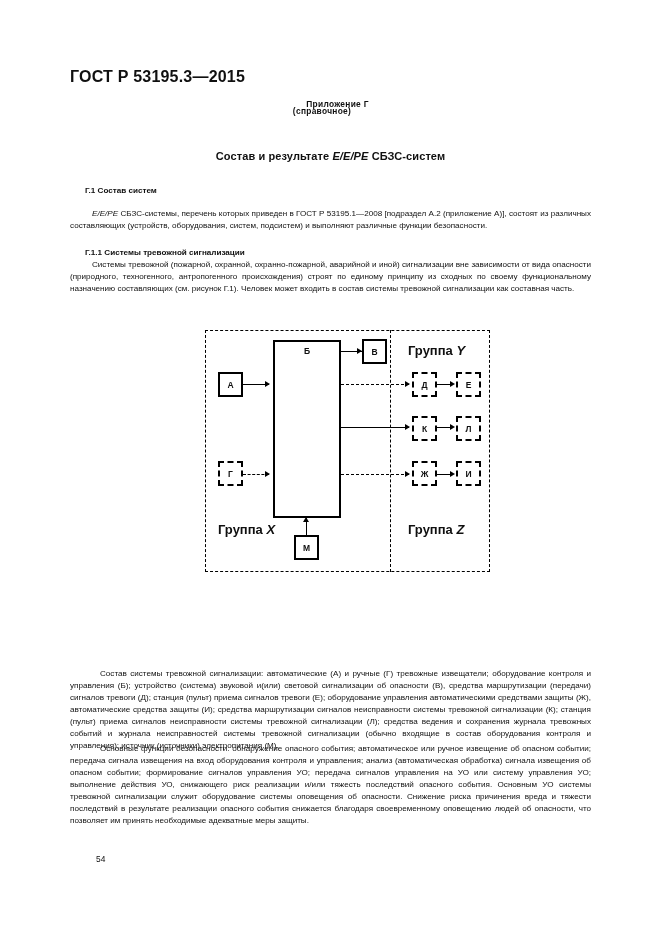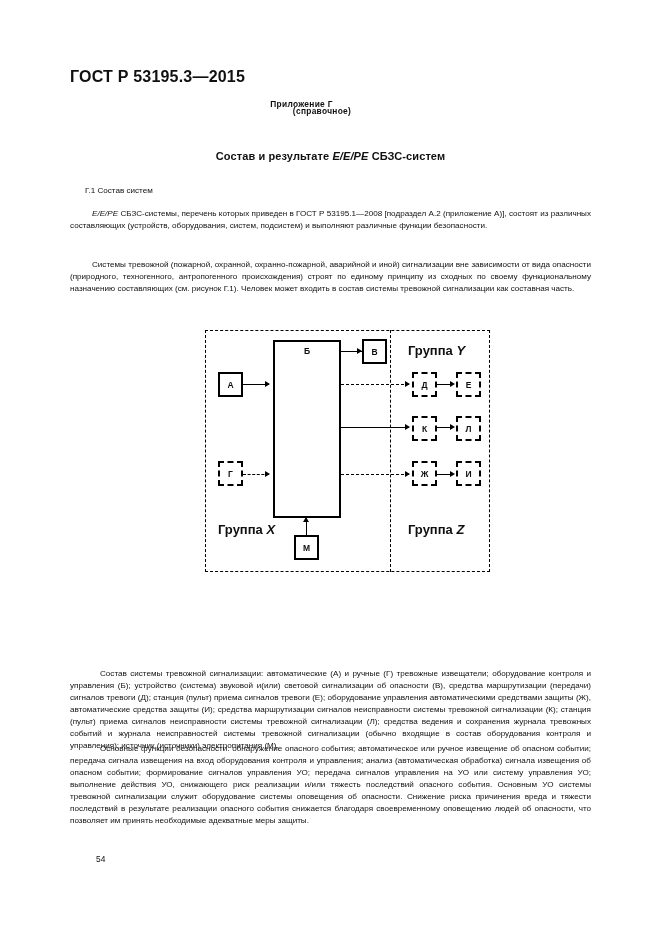--- a/index.html
+++ b/index.html
@@ -5,28 +5,28 @@
   html,body{margin:0;padding:0;background:#fff;}
   body{
     width:661px;height:936px;position:relative;overflow:hidden;
     font-family:"Liberation Sans","DejaVu Sans",sans-serif;
     color:#101010;
   }
   .page{position:absolute;left:0;top:0;width:661px;height:936px;}
 
   .hdr{position:absolute;left:70px;top:68px;font-size:16px;font-weight:bold;letter-spacing:0.2px;}
 
-  .appendix{position:absolute;left:0;top:99px;width:603px;text-align:center;font-size:8.4px;font-weight:bold;letter-spacing:0.3px;}
+  .appendix{position:absolute;left:0;top:99px;width:603px;text-align:center;font-size:8.4px;font-weight:bold;letter-spacing:0.3px;padding-left:36px;}
   .appendix-sub{position:absolute;left:0;top:106px;width:644px;text-align:center;font-size:8.4px;font-weight:bold;letter-spacing:0.3px;}
 
   .sec-title{position:absolute;left:0;top:150px;width:661px;text-align:center;font-size:11px;font-weight:bold;letter-spacing:0.1px;}
   .sec-title i{font-style:italic;}
 
   .blk{position:absolute;font-size:8.1px;line-height:12.05px;text-align:justify;}
-  .blk.h{font-weight:normal;}
+  .blk.h{font-weight:bold;}
   .ind{display:inline-block;width:22px;}
   .ind2{display:inline-block;width:30px;}
   i.em{font-style:italic;}
 
   
   .fig{position:absolute;left:205px;top:330px;width:285px;height:242px;}
   .fig .outer{
     position:absolute;left:0;top:0;width:285px;height:242px;
     border:1.6px solid #000;box-sizing:border-box;
   }
@@ -69,20 +69,21 @@
 
   <div class="appendix">Приложение Г</div>
   <div class="appendix-sub">(справочное)</div>
 
   <div class="sec-title"><span>Состав и результате </span><i>E/E/PE</i><span> СБЗС-систем</span></div>
 
   <div class="blk h" style="left:85px;top:185px;width:506px;">Г.1  Состав систем</div>
 
   <div class="blk" style="left:70px;top:208px;width:521px;"><span class="ind"></span><i class="em">E/E/PE</i><span> СБЗС-системы, перечень которых приведен в ГОСТ Р 53195.1—2008 [подраздел А.2 (приложение А)], состоят из различных составляющих (устройств, оборудования, систем, подсистем) и выполняют различные функции безопасности.</span></div>
 
+  <div class="blk h" style="left:85px;top:247px;width:506px;">Г.1.1  Системы тревожной сигнализации</div>
 
   <div class="blk" style="left:70px;top:259px;width:521px;"><span class="ind"></span><span>Системы тревожной (пожарной, охранной, охранно-пожарной, аварийной и иной) сигнализации вне зависимости от вида опасности (природного, техногенного, антропогенного происхождения) строят по единому принципу из сходных по своему функциональному назначению составляющих (см. рисунок Г.1). Человек может входить в состав системы тревожной сигнализации как составная часть.</span></div>
 
   <div class="fig">
     <div class="outer" style="border-style:dashed;"></div>
     <div class="divider" style="left:185px;"></div>
 
     <div class="bigbox" style="left:68px;top:10px;width:68px;height:178px;">
       <span>Б</span>
     </div>

